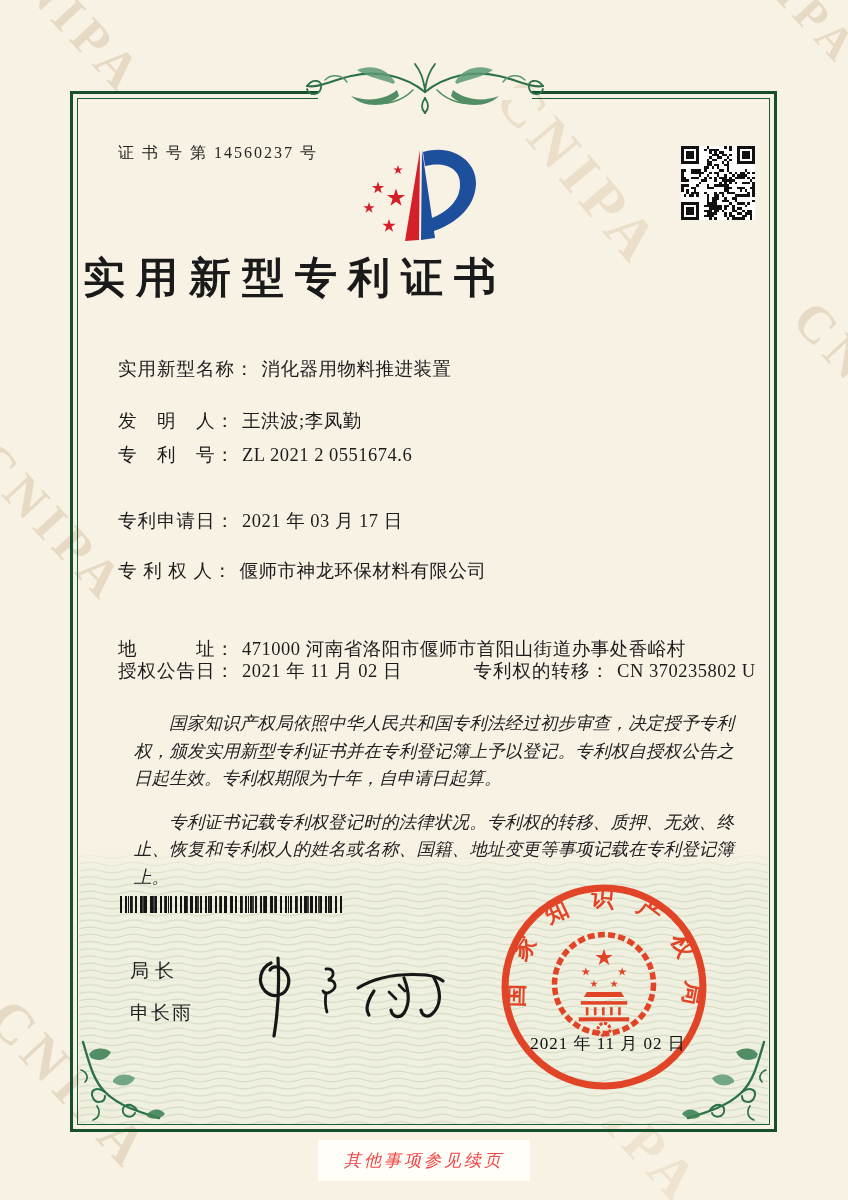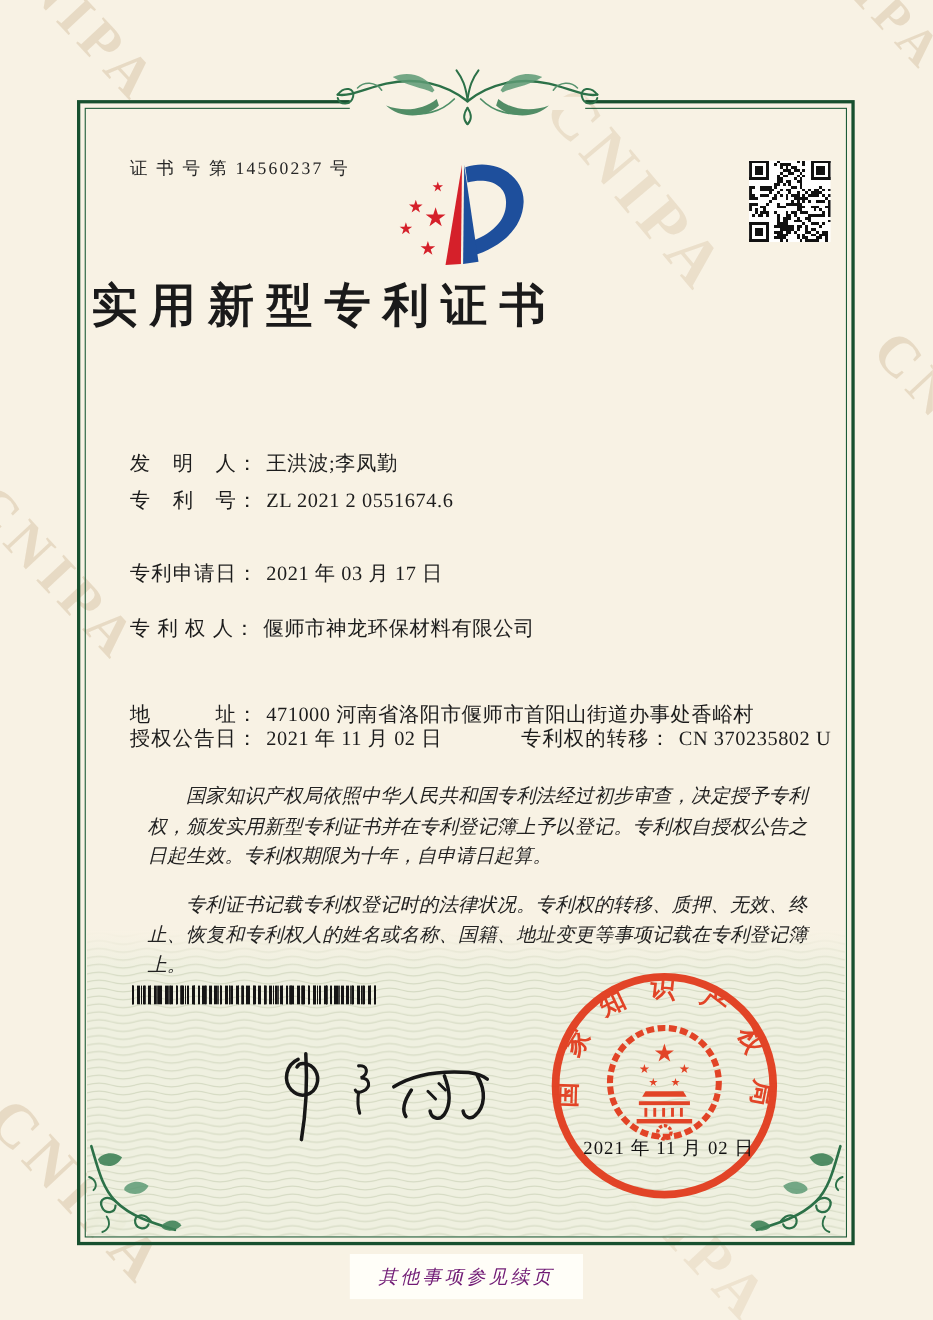--- a/index.html
+++ b/index.html
@@ -69,21 +69,21 @@
   .signature{position:absolute;left:246px;top:936px;}
 
   .seal{position:absolute;left:497px;top:880px;}
   .seal-date{position:absolute;left:505px;top:1032px;width:206px;text-align:center;
              font-size:17px;color:#111;letter-spacing:1px;white-space:nowrap;}
 
   .page-info{position:absolute;left:72px;top:1144px;width:704px;text-align:center;
              font-size:15px;color:#222;letter-spacing:2px;}
   .note-box{position:absolute;left:50%;top:1140px;transform:translateX(-50%);
             background:#fffef8;padding:9px 26px;}
-  .note-box span{font-size:17px;color:#701a75;letter-spacing:3px;font-style:italic;}
+  .note-box span{font-size:17px;color:#ef4444;letter-spacing:3px;font-style:italic;}
 </style>
 </head>
 <body>
 
 <div class="page">
 
   <div class="wm wm1">CNIPA</div>
   <div class="wm wm2">CNIPA</div>
   <div class="wm wm3">CNIPA</div>
   <div class="wm wm4">CNIPA</div>
@@ -432,20 +432,23 @@
         <rect x="24" y="2" width="3" height="3" fill="#111"></rect>
         <rect x="0" y="22" width="7" height="1" fill="#111"></rect>
         <rect x="0" y="28" width="7" height="1" fill="#111"></rect>
         <rect x="0" y="22" width="1" height="7" fill="#111"></rect>
         <rect x="6" y="22" width="1" height="7" fill="#111"></rect>
         <rect x="2" y="24" width="3" height="3" fill="#111"></rect>
       </svg>
 
     <div class="title">实用新型专利证书</div>
 
+    <div class="fr fr0">
+      <span>实用新型名称：</span><span class="val">消化器用物料推进装置</span>
+    </div>
     <div class="fr fr1">
       <span>发　明　人：</span><span class="val">王洪波;李凤勤</span>
     </div>
     <div class="fr fr2">
       <span>专　利　号：</span><span class="val">ZL 2021 2 0551674.6</span>
     </div>
     <div class="fr fr3">
       <span>专利申请日：</span><span class="val">2021 年 03 月 17 日</span>
     </div>
     <div class="fr fr4">
@@ -459,20 +462,24 @@
       <span class="pair2">专利权的转移：</span><span class="val">CN 370235802 U</span>
     </div>
 
     <div class="paras">
       <p>国家知识产权局依照中华人民共和国专利法经过初步审查，决定授予专利权，颁发实用新型专利证书并在专利登记簿上予以登记。专利权自授权公告之日起生效。专利权期限为十年，自申请日起算。</p>
       <p>专利证书记载专利权登记时的法律状况。专利权的转移、质押、无效、终止、恢复和专利权人的姓名或名称、国籍、地址变更等事项记载在专利登记簿上。</p>
     </div>
 
     <div class="barcode"></div>
 
+    <div class="signer">
+      <div class="post">局长</div>
+      <div class="name">申长雨</div>
+    </div>
 
     <svg class="signature" width="205" height="105" viewBox="0 0 205 105">
       <g stroke="#171717" fill="none" stroke-width="3.2" stroke-linecap="round">
         <path d="M25,27 C14,32 11,46 19,55 C27,63 39,60 42,50 C45,40 39,32 31,31 C27,30.5 25,32 24,34"></path>
         <path d="M32,22 C33,40 33,70 28,100"></path>
         <path d="M80,33 C88,32 90,40 82,44 C90,44 92,52 84,56 C80,58 78,57 77,55" stroke-width="2.8"></path>
         <path d="M80,57 C79,64 79,70 81,76" stroke-width="2.8"></path>
         <path d="M112,52 C128,42 152,37 180,39 C188,40 193,42 197,45"></path>
         <path d="M128,55 C122,64 119,73 123,79"></path>
         <path d="M158,42 C163,55 164,68 158,77 C154,83 146,81 145,74"></path>

